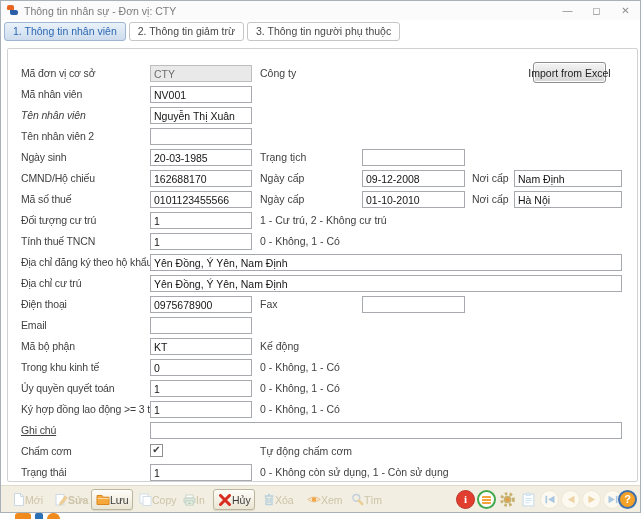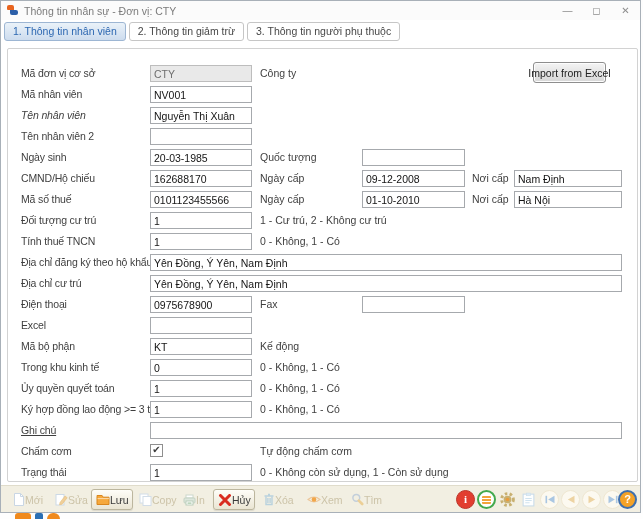--- a/index.html
+++ b/index.html
@@ -94,21 +94,21 @@
           <input type="text" class="finput fdisabled" readonly="" value="CTY" style="left: 142px; top: 16px; width: 102px;">
           <div class="fhint" style="left: 252px; top: 18px;">Công ty</div>
           <div class="flabel" style="left: 13px; top: 39px;">Mã nhân viên</div>
           <input type="text" class="finput" value="NV001" style="left: 142px; top: 37px; width: 102px;">
           <div class="flabel" style="left: 13px; top: 60px; font-style: italic;">Tên nhân viên</div>
           <input type="text" class="finput" value="Nguyễn Thị Xuân" style="left: 142px; top: 58px; width: 102px;">
           <div class="flabel" style="left: 13px; top: 81px;">Tên nhân viên 2</div>
           <input type="text" class="finput" style="left: 142px; top: 79px; width: 102px;">
           <div class="flabel" style="left: 13px; top: 102px;">Ngày sinh</div>
           <input type="text" class="finput" value="20-03-1985" style="left: 142px; top: 100px; width: 102px;">
-          <div class="fhint" style="left: 252px; top: 102px;">Quốc tượng</div>
+          <div class="fhint" style="left: 252px; top: 102px;">Trạng tịch</div>
           <input type="text" class="finput" style="left: 354px; top: 100px; width: 103px;">
           <div class="flabel" style="left: 13px; top: 123px;">CMND/Hộ chiếu</div>
           <input type="text" class="finput" value="162688170" style="left: 142px; top: 121px; width: 102px;">
           <div class="fhint" style="left: 252px; top: 123px;">Ngày cấp</div>
           <input type="text" class="finput" value="09-12-2008" style="left: 354px; top: 121px; width: 103px;">
           <div class="fhint" style="left: 464px; top: 123px;">Nơi cấp</div>
           <input type="text" class="finput" value="Nam Định" style="left: 506px; top: 121px; width: 108px;">
           <div class="flabel" style="left: 13px; top: 144px;">Mã số thuế</div>
           <input type="text" class="finput" value="0101123455566" style="left: 142px; top: 142px; width: 102px;">
           <div class="fhint" style="left: 252px; top: 144px;">Ngày cấp</div>
@@ -122,21 +122,21 @@
           <input type="text" class="finput" value="1" style="left: 142px; top: 184px; width: 102px;">
           <div class="fhint" style="left: 252px; top: 186px;">0 - Không, 1 - Có</div>
           <div class="flabel" style="left: 13px; top: 207px;">Địa chỉ đăng ký theo hộ khẩu</div>
           <input type="text" class="finput" value="Yên Đồng, Ý Yên, Nam Định" style="left: 142px; top: 205px; width: 472px;">
           <div class="flabel" style="left: 13px; top: 228px;">Địa chỉ cư trú</div>
           <input type="text" class="finput" value="Yên Đồng, Ý Yên, Nam Định" style="left: 142px; top: 226px; width: 472px;">
           <div class="flabel" style="left: 13px; top: 249px;">Điện thoại</div>
           <input type="text" class="finput" value="0975678900" style="left: 142px; top: 247px; width: 102px;">
           <div class="fhint" style="left: 252px; top: 249px;">Fax</div>
           <input type="text" class="finput" style="left: 354px; top: 247px; width: 103px;">
-          <div class="flabel" style="left: 13px; top: 270px;">Excel</div>
+          <div class="flabel" style="left: 13px; top: 270px;">Email</div>
           <input type="text" class="finput" style="left: 142px; top: 268px; width: 102px;">
           <div class="flabel" style="left: 13px; top: 291px;">Mã bộ phận</div>
           <input type="text" class="finput" value="KT" style="left: 142px; top: 289px; width: 102px;">
           <div class="fhint" style="left: 252px; top: 291px;">Kế động</div>
           <div class="flabel" style="left: 13px; top: 312px;">Trong khu kinh tế</div>
           <input type="text" class="finput" value="0" style="left: 142px; top: 310px; width: 102px;">
           <div class="fhint" style="left: 252px; top: 312px;">0 - Không, 1 - Có</div>
           <div class="flabel" style="left: 13px; top: 333px;">Ủy quyền quyết toán</div>
           <input type="text" class="finput" value="1" style="left: 142px; top: 331px; width: 102px;">
           <div class="fhint" style="left: 252px; top: 333px;">0 - Không, 1 - Có</div>
@@ -160,21 +160,21 @@
     <div class="toolbar">
         <div class="tbtn tdisabled" style="left: 8px; width: 40px;">
           <span class="icon">
             <svg width="12" height="13" viewBox="0 0 12 13">
               <path d="M1.5 .5h6l3 3v9h-9z" fill="#fff" stroke="#c9d6e4"></path>
               <path d="M7.5 .5v3h3" fill="none" stroke="#c9d6e4"></path>
             </svg>
           </span>
           <span>Mới</span>
         </div>
-        <div class="tbtn tdisabled" style="left: 50px; width: 38px;">
+        <div class="tbtn tdisabled" style="left: 50px; width: 38px; font-weight: bold;">
           <span class="icon">
             <svg width="13" height="13" viewBox="0 0 13 13">
               <rect x="1" y="1.5" width="8" height="10.5" fill="#fff" stroke="#ccd9e6"></rect>
               <path d="M5 9.5l5-6.5 2.2 1.7-5 6.5-2.7.6z" fill="#f0cf9a" stroke="#e2b96f" stroke-width=".5"></path>
             </svg>
           </span>
           <span>Sửa</span>
         </div>
         <div class="tbtn raised" style="left: 90px; width: 42px;">
           <span class="icon">

